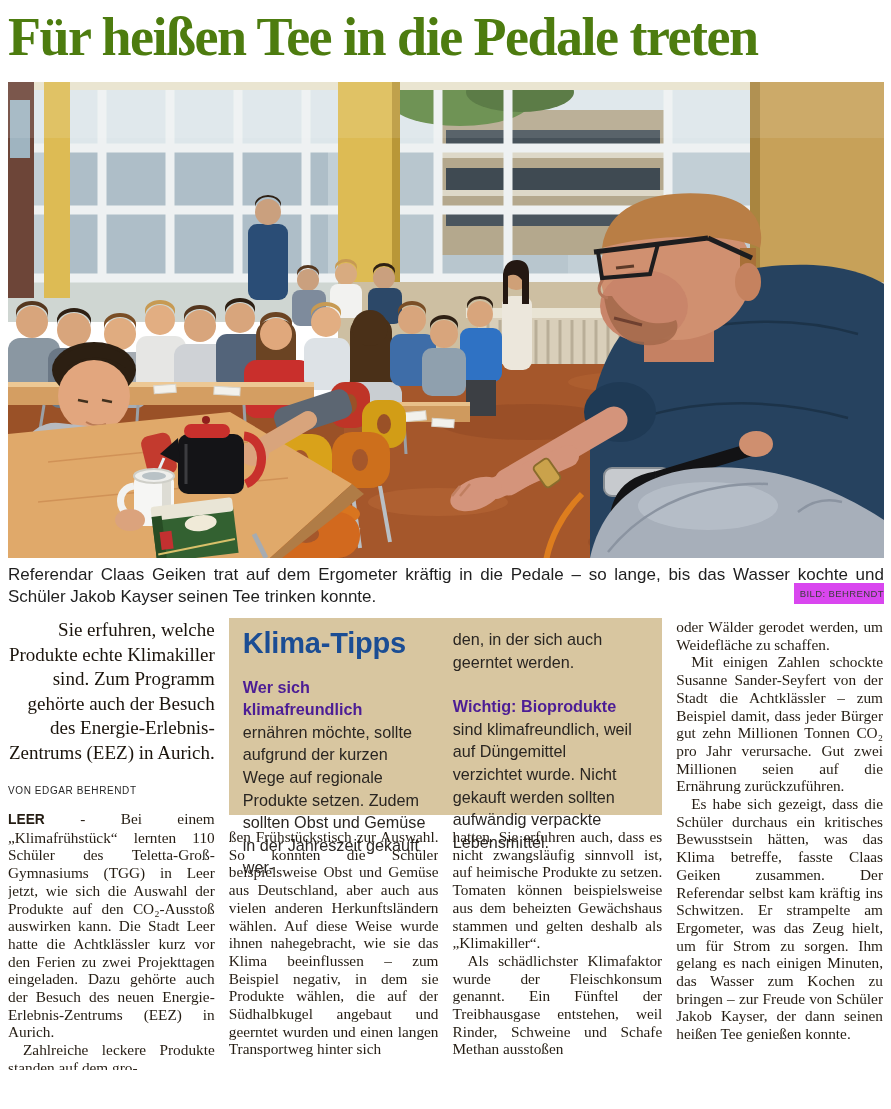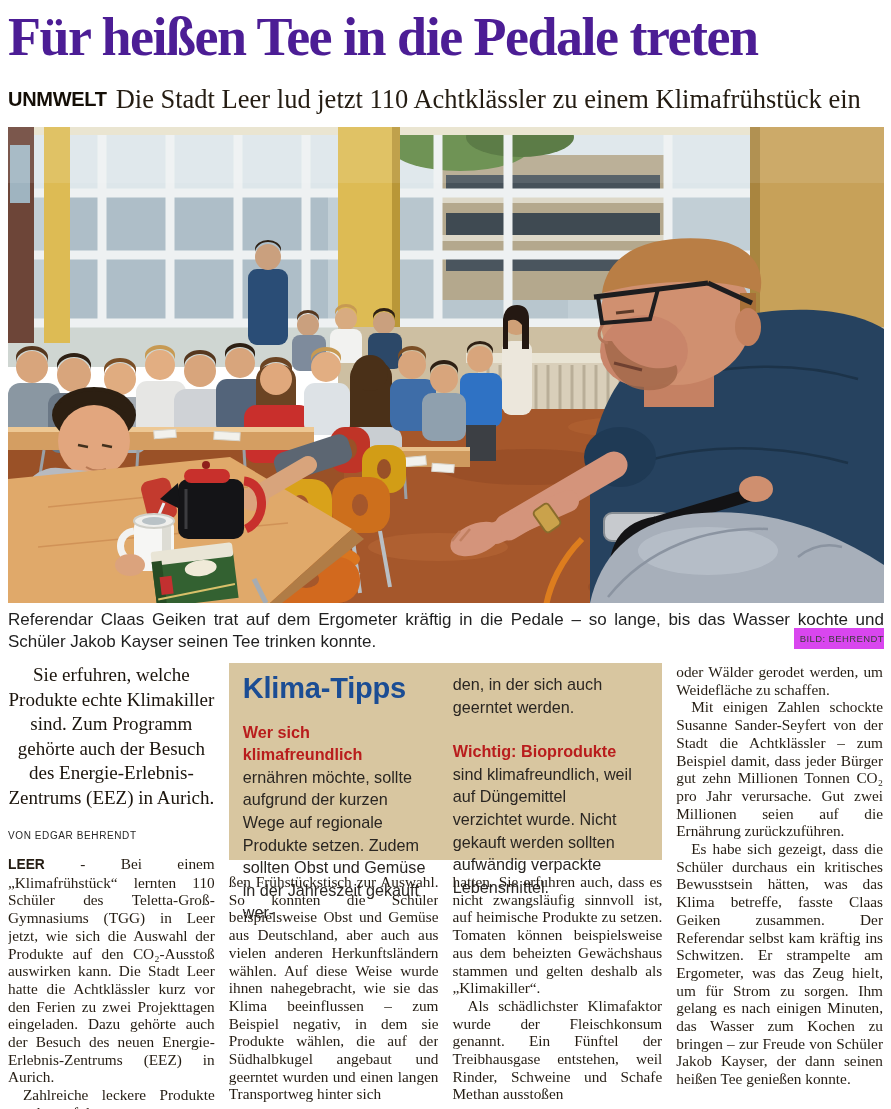--- a/index.html
+++ b/index.html
@@ -5,21 +5,21 @@
   html,body{margin:0;padding:0;background:#ffffff;}
   .page{
     position:relative; width:891px; height:1109px; background:#ffffff;
     overflow:hidden; font-family:"Liberation Serif", serif; color:#201810;
   }
   
   .headline{
     margin:4px 8px 0 8px;
     font-family:"Liberation Serif", serif; font-weight:700;
     font-size:54px; line-height:66px; letter-spacing:-1.5px;
-    color:#4c1d95; white-space:nowrap;
+    color:#4d7c0f; white-space:nowrap;
   }
   .kicker{ margin:14px 8px 0 8px; white-space:nowrap; }
   .kicker-label{
     font-family:"Liberation Sans", sans-serif; font-weight:700;
     font-size:20px; letter-spacing:-0.3px; color:#140e06; margin-right:9px;
     vertical-align:2px;
   }
   .kicker-text{ font-family:"Liberation Serif", serif; font-size:26.5px; color:#241c12; }
   
   .photo-wrap{ margin:12px 8px 0 8px; width:876px; height:476px; }
@@ -33,21 +33,21 @@
     position:absolute; right:0px; bottom:3px;
     font-family:"Liberation Sans", sans-serif; font-size:9.5px;
     letter-spacing:0.4px; color:#3c3c3c; background:#d946ef; padding-left:6px;
   }
   
   .body-row{ display:flex; gap:14px; margin:11px 8px 0 8px; }
   .col{ width:207px; height:452px; overflow:hidden; }
   .mid{ width:434px; height:452px; overflow:hidden; }
   .lead{
     font-size:19px; line-height:24.5px; color:#1b140c;
-    text-align:center;
+    text-align:right;
   }
   .byline{
     font-family:"Liberation Sans", sans-serif; font-size:10px;
     letter-spacing:0.6px; color:#262626; margin-top:20px; margin-bottom:14px;
   }
   .btxt p{
     margin:0; font-size:15.3px; line-height:17.7px; text-align:justify;
     color:#241c12;
   }
   .btxt p.indent{ text-indent:15px; }
@@ -56,36 +56,33 @@
   .tips-box{
     box-sizing:border-box; width:434px; height:197px; background:#d8c6a0;
     padding:10px 14px 10px 14px; display:flex; gap:24px;
   }
   .tips-col{ width:186px; font-family:"Liberation Sans", sans-serif;
     font-size:16.2px; line-height:22.6px; color:#2a2622; }
   .tips-title{
     margin:4px 0 21px 0; font-family:"Liberation Sans", sans-serif;
     font-weight:700; font-size:29px; color:#1b4d94; letter-spacing:-0.2px;
   }
-  .tips-col b{ color:#b91c1c;text-align:center; }
+  .tips-col b{ color:#4c1d95;text-align:center; }
   .tips-col p{ margin:0; }
   .tips-col p + p{ margin-top:22px; }
   .mid-cols{ display:flex; gap:14px; margin-top:13px; }
   .mid-col{ width:210px; height:242px; overflow:hidden; }
 </style>
 </head>
 <body>
 
 <div class="page">
 
   <h1 class="headline">Für heißen Tee in die Pedale treten</h1>
 
-  <div class="kicker">
-    <span class="kicker-label">UNMWELT</span><span class="kicker-text">Die Stadt Leer lud jetzt 110 Achtklässler zu einem Klimafrühstück ein</span>
-  </div>
 
   <div class="photo-wrap">
     <svg width="876" height="476" viewBox="0 0 876 476" role="img">
 
       <g>
         <rect x="0" y="0" width="876" height="240" fill="#cfd6d2"></rect>
         <rect x="0" y="0" width="876" height="200" fill="#c2cfd6"></rect>
 
         <rect x="0" y="0" width="876" height="70" fill="#dde6ea"></rect>
         <rect x="60" y="70" width="260" height="130" fill="#aebec8"></rect>

